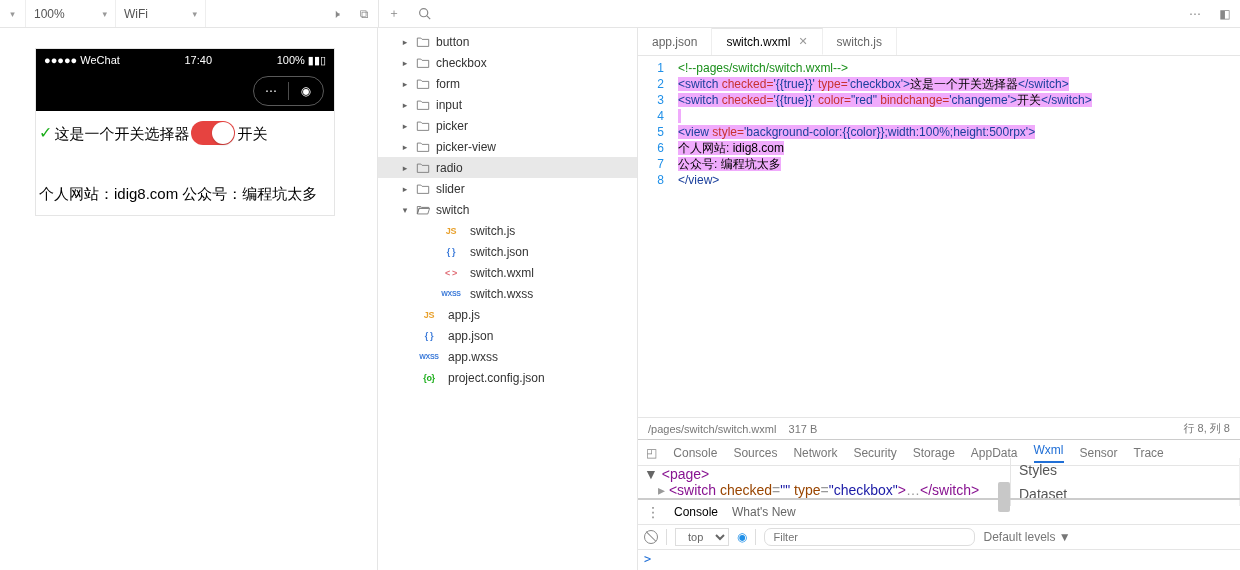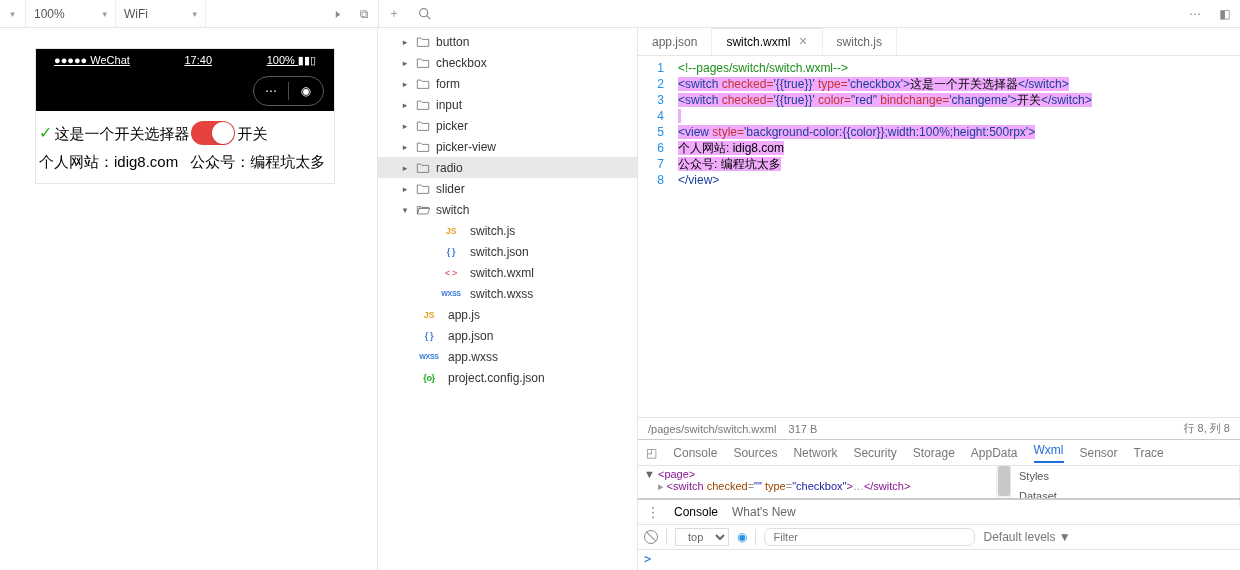--- a/index.html
+++ b/index.html
@@ -17,31 +17,31 @@
   .mid-toolbar .tb-icon { width: 30px; }
 
   
   .main { display: flex; height: calc(570px - 28px); }
   .col-sim { width: 378px; border-right: 1px solid #e5e5e5; padding: 20px 35px; }
   .col-tree { width: 260px; border-right: 1px solid #e5e5e5; overflow: auto; padding-top: 3px;}
   .col-right { flex: 1; display: flex; flex-direction: column; min-width: 0; }
 
   
   .phone { width: 300px; background: #fff; border: 1px solid #e5e5e5; }
-  .phone-status { background: #000; color: #fff; height: 22px; display: flex; align-items: center; justify-content: space-between; padding: 0 18px; font-size: 11px; text-decoration: underline; }
+  .phone-status { background: #000; color: #fff; height: 22px; display: flex; align-items: center; justify-content: space-between; padding: 0 8px; font-size: 11px; }
   .phone-nav { background: #000; height: 40px; display: flex; align-items: center; justify-content: flex-end; padding: 0 10px; gap: 0; }
   .capsule { display: flex; align-items: center; border: 1px solid rgba(255,255,255,0.35); border-radius: 16px; overflow: hidden; }
   .capsule span { width: 34px; height: 28px; display: flex; align-items: center; justify-content: center; color: #fff; cursor: pointer; }
   .capsule .sep { width: 1px; height: 18px; background: rgba(255,255,255,0.3); }
   .phone-body { padding: 8px 3px; font-size: 15px; color: #000; line-height: 1.8; }
   .row1 { display: flex; align-items: center; gap: 2px; }
   .chk { color: #1aad19; font-size: 16px; }
   .sw { width: 44px; height: 24px; background: #e64340; border-radius: 12px; position: relative; display: inline-block; }
   .sw::after { content: ""; position: absolute; right: 1px; top: 1px; width: 22px; height: 22px; background: #fff; border-radius: 50%; box-shadow: 0 1px 2px rgba(0,0,0,.2);}
-  .row2 { background: #fff; display: flex; gap: 12px; }
+  .row2 { background: #fff; display: flex; gap: 4px; margin-top: 32px; }
 
   
   .tree-row { display: flex; align-items: center; height: 21px; padding-left: 8px; gap: 6px; cursor: pointer; color: #333; white-space: nowrap;}
   .tree-row.selected { background: #e8e8e8; }
   .arrow { width: 10px; font-size: 9px; color: #666; display: inline-block; text-align: center;}
   .fold { color: #666; display: inline-flex; }
   .fold svg { width: 14px; height: 14px; }
   .ficon { width: 26px; font-size: 9px; font-weight: bold; letter-spacing: -0.3px; display: inline-flex; justify-content: center;}
   .ic-js { color: #e8a02b; }
   .ic-json { color: #3b7ad9; }
@@ -67,21 +67,21 @@
   .c-txt { color: #000; }
   .sel { background: #f0abfc; }
 
   .statusbar { height: 22px; border-top: 1px solid #e5e5e5; display: flex; align-items: center; justify-content: space-between; padding: 0 10px; color: #777; font-size: 11px; }
 
   
   .devtools { border-top: 1px solid #ccc; display: flex; flex-direction: column; }
   .dt-tabs { display: flex; align-items: center; height: 26px; gap: 16px; padding: 0 8px; color: #777; border-bottom: 1px solid #e5e5e5;}
   .dt-tabs span { cursor: pointer; }
   .dt-tabs .active { color: #206fd6; border-bottom: 2px solid #206fd6; padding-bottom: 4px;}
-  .dt-body { display: flex; height: 32px; font-family: Consolas, monospace; font-size: 11px; }
+  .dt-body { display: flex; height: 32px; font-family: Consolas, monospace; font-size: 14px; align-items: center; }
   .dt-tree { flex: 1; padding: 2px 6px; color: #881391; overflow: hidden;}
   .dt-tree .ar { color: #666; }
   .dt-tree .t { color: #881391; }
   .dt-tree .a { color: #994500; }
   .dt-tree .v { color: #1a1aa6; }
   .dt-side { width: 230px; border-left: 1px solid #e5e5e5; display: flex; flex-direction: column; }
   .dt-side div { padding: 4px 8px; border-right: 1px solid #eee; color: #555;}
   .dt-scroll { width: 14px; background: #f4f4f4; border-left: 1px solid #eee; position: relative;}
   .dt-scroll::after{content:"";position:absolute;top:0;left:1px;width:12px;height:30px;background:#c8c8c8;border-radius:2px;}
 

